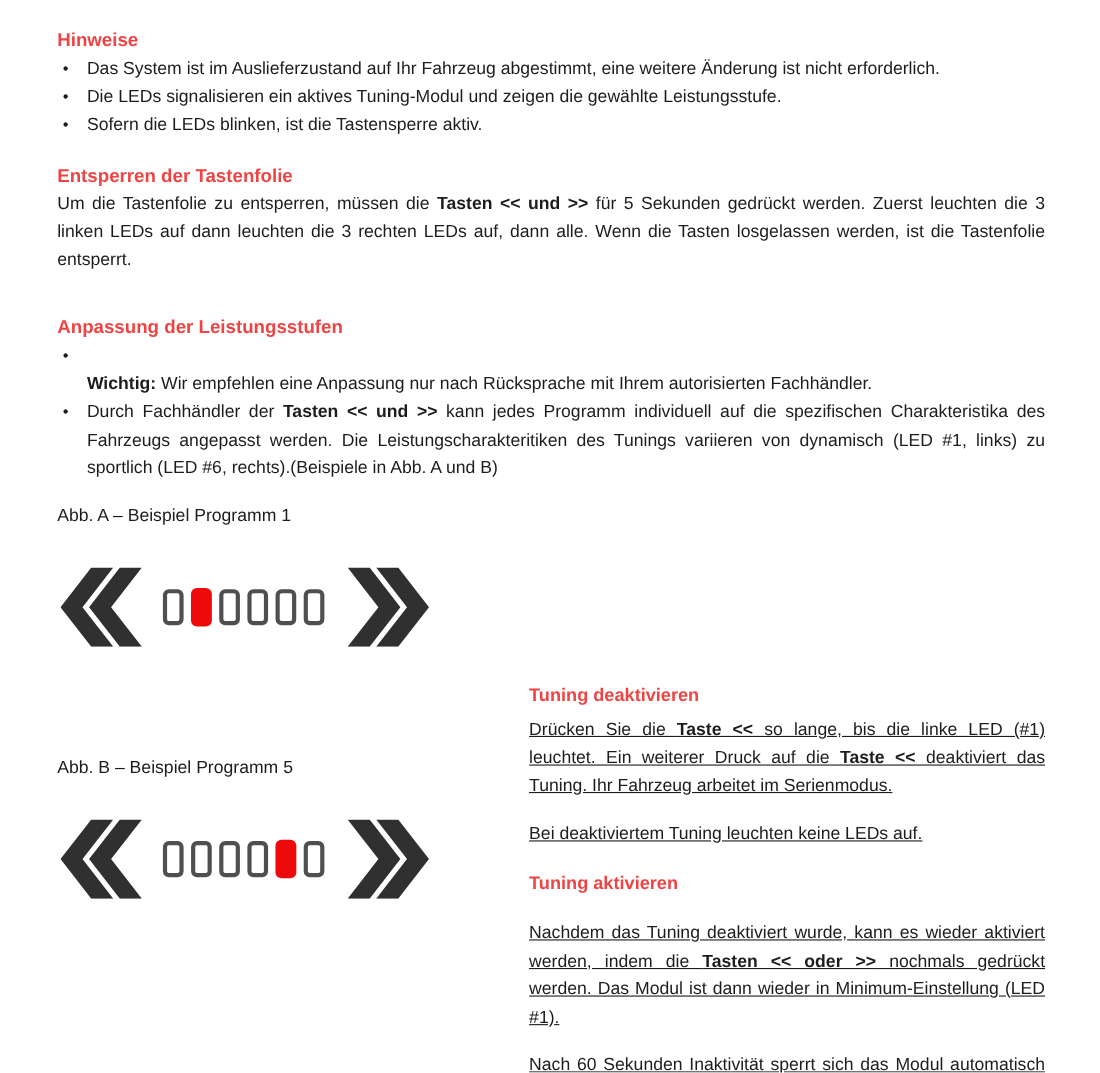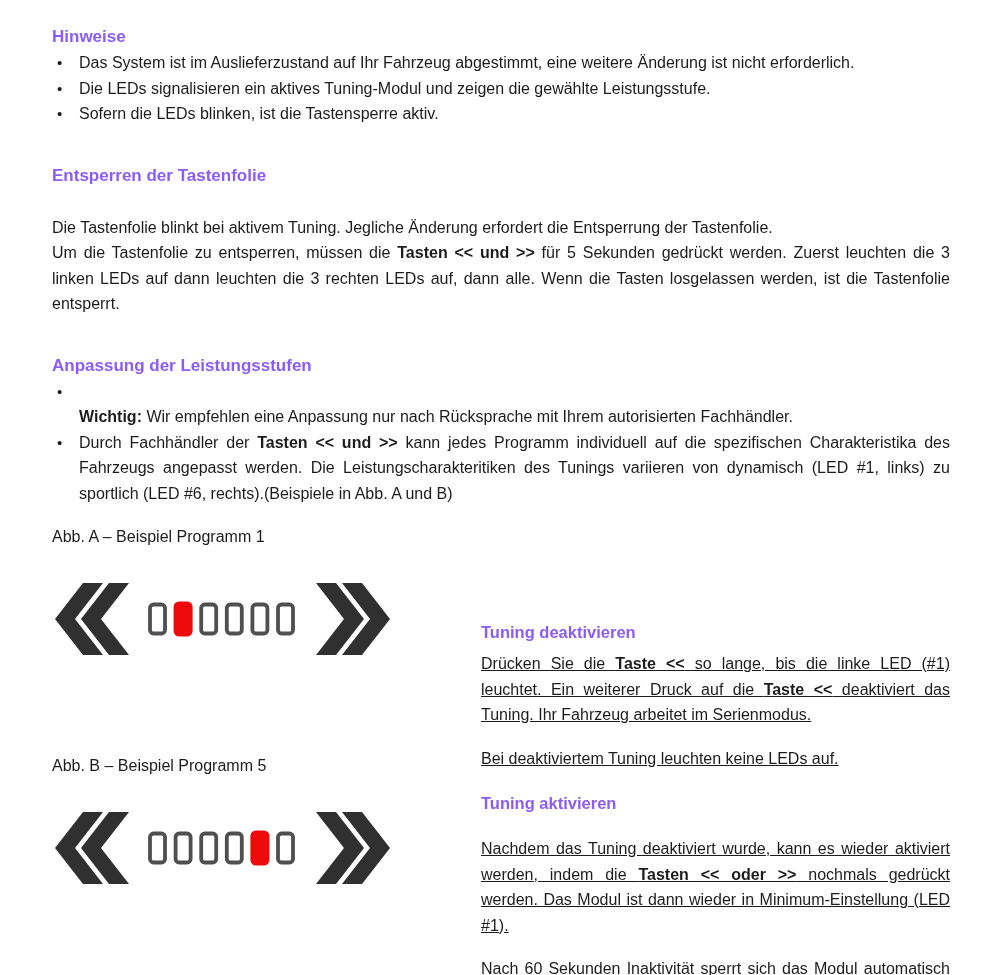--- a/index.html
+++ b/index.html
@@ -19,21 +19,21 @@
   
   .main {
     position: absolute;
     left: 52px; top: 24px;
     width: 898px;
   }
   .heading {
     font-size: 17px;
     font-weight: bold;
     line-height: 26px;
-    color: #8b5cf6;
+    color: #ef4444;
     margin: 0;
   }
   .body-text {
     font-size: 16px;
     line-height: 25.5px;
     margin: 0;
   }
   .justify { text-align: justify; }
   ul.bullets { list-style: none; margin: 0; padding: 0; }
   ul.bullets li {
@@ -42,21 +42,21 @@
     font-size: 16px;
     line-height: 25.5px;
     text-align: justify;
   }
   ul.bullets li + li { margin-top: 0px; }
   ul.bullets .bullet {
     position: absolute;
     left: 5px; top: 0;
     font-size: 15px;
   }
-  .mt20 { margin-top: 36px; }
+  .mt20 { margin-top: 20px; }
   .mt26 { margin-top: 26px; }
   .mt36 { margin-top: 36px; }
   .mt14 { margin-top: 14px; }
   .gap10 { margin-top: 10px; }
   
   .fig-caption {
     font-size: 16px;
     line-height: 25px;
     margin: 18px 0 0 0;
   }
@@ -93,21 +93,20 @@
         <span class="bullet">•</span>
         <span><span>Die LEDs signalisieren ein aktives Tuning-Modul und zeigen die gewählte Leistungsstufe.</span></span>
       </li>
       <li>
         <span class="bullet">•</span>
         <span><span>Sofern die LEDs blinken, ist die Tastensperre aktiv.</span></span>
       </li>
     </ul>
 
     <h3 class="heading mt20">Entsperren der Tastenfolie</h3>
-    <p class="body-text mt26"><span>Die Tastenfolie blinkt bei aktivem Tuning. Jegliche Änderung erfordert die Entsperrung der Tastenfolie.</span></p>
     <p class="body-text justify"><span>Um die Tastenfolie zu entsperren, müssen die </span><b>Tasten &lt;&lt; und &gt;&gt;</b><span> für 5 Sekunden gedrückt werden. Zuerst leuchten die 3 linken LEDs auf dann leuchten die 3 rechten LEDs auf, dann alle. Wenn die Tasten losgelassen werden, ist die Tastenfolie entsperrt.</span></p>
 
     <h3 class="heading mt36">Anpassung der Leistungsstufen</h3>
     <ul class="bullets mt14">
       <li>
         <span class="bullet">•</span>
         <span><br><b>Wichtig:</b><span> Wir empfehlen eine Anpassung nur nach Rücksprache mit Ihrem autorisierten Fachhändler.</span></span>
       </li>
       <li class="gap10">
         <span class="bullet">•</span>

